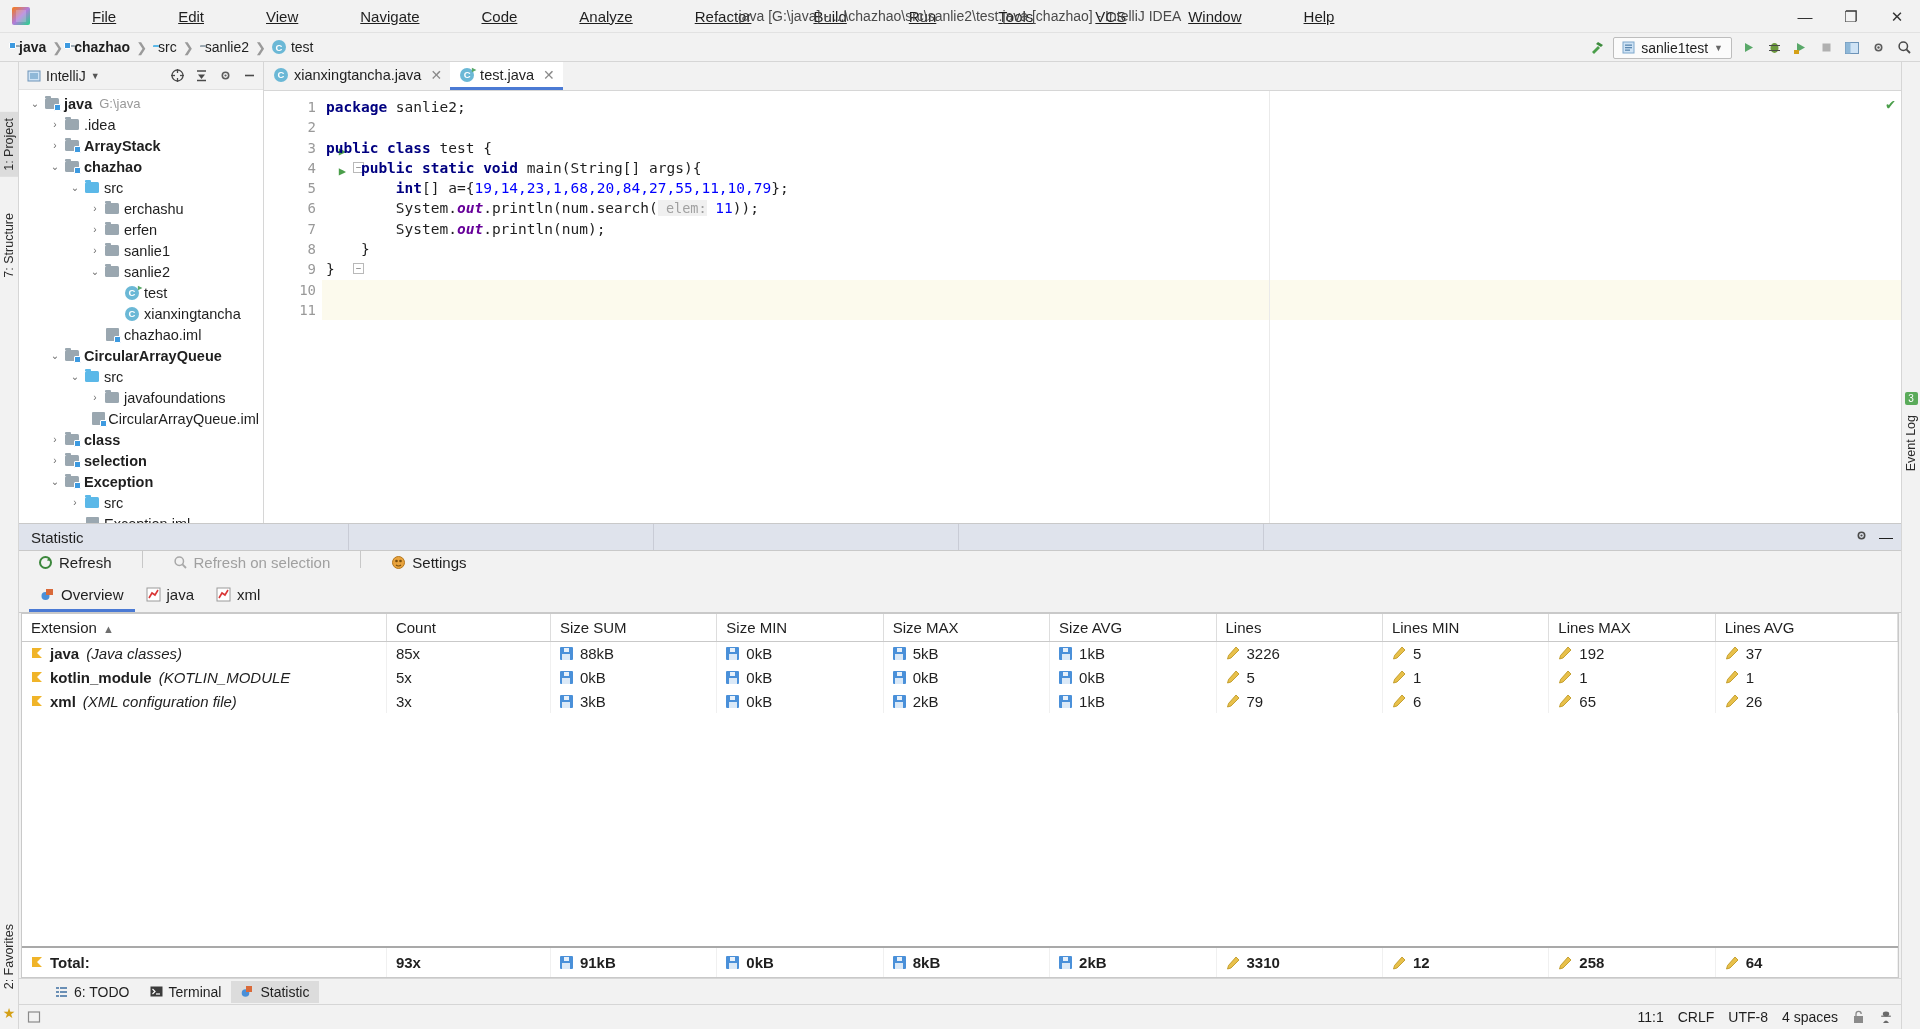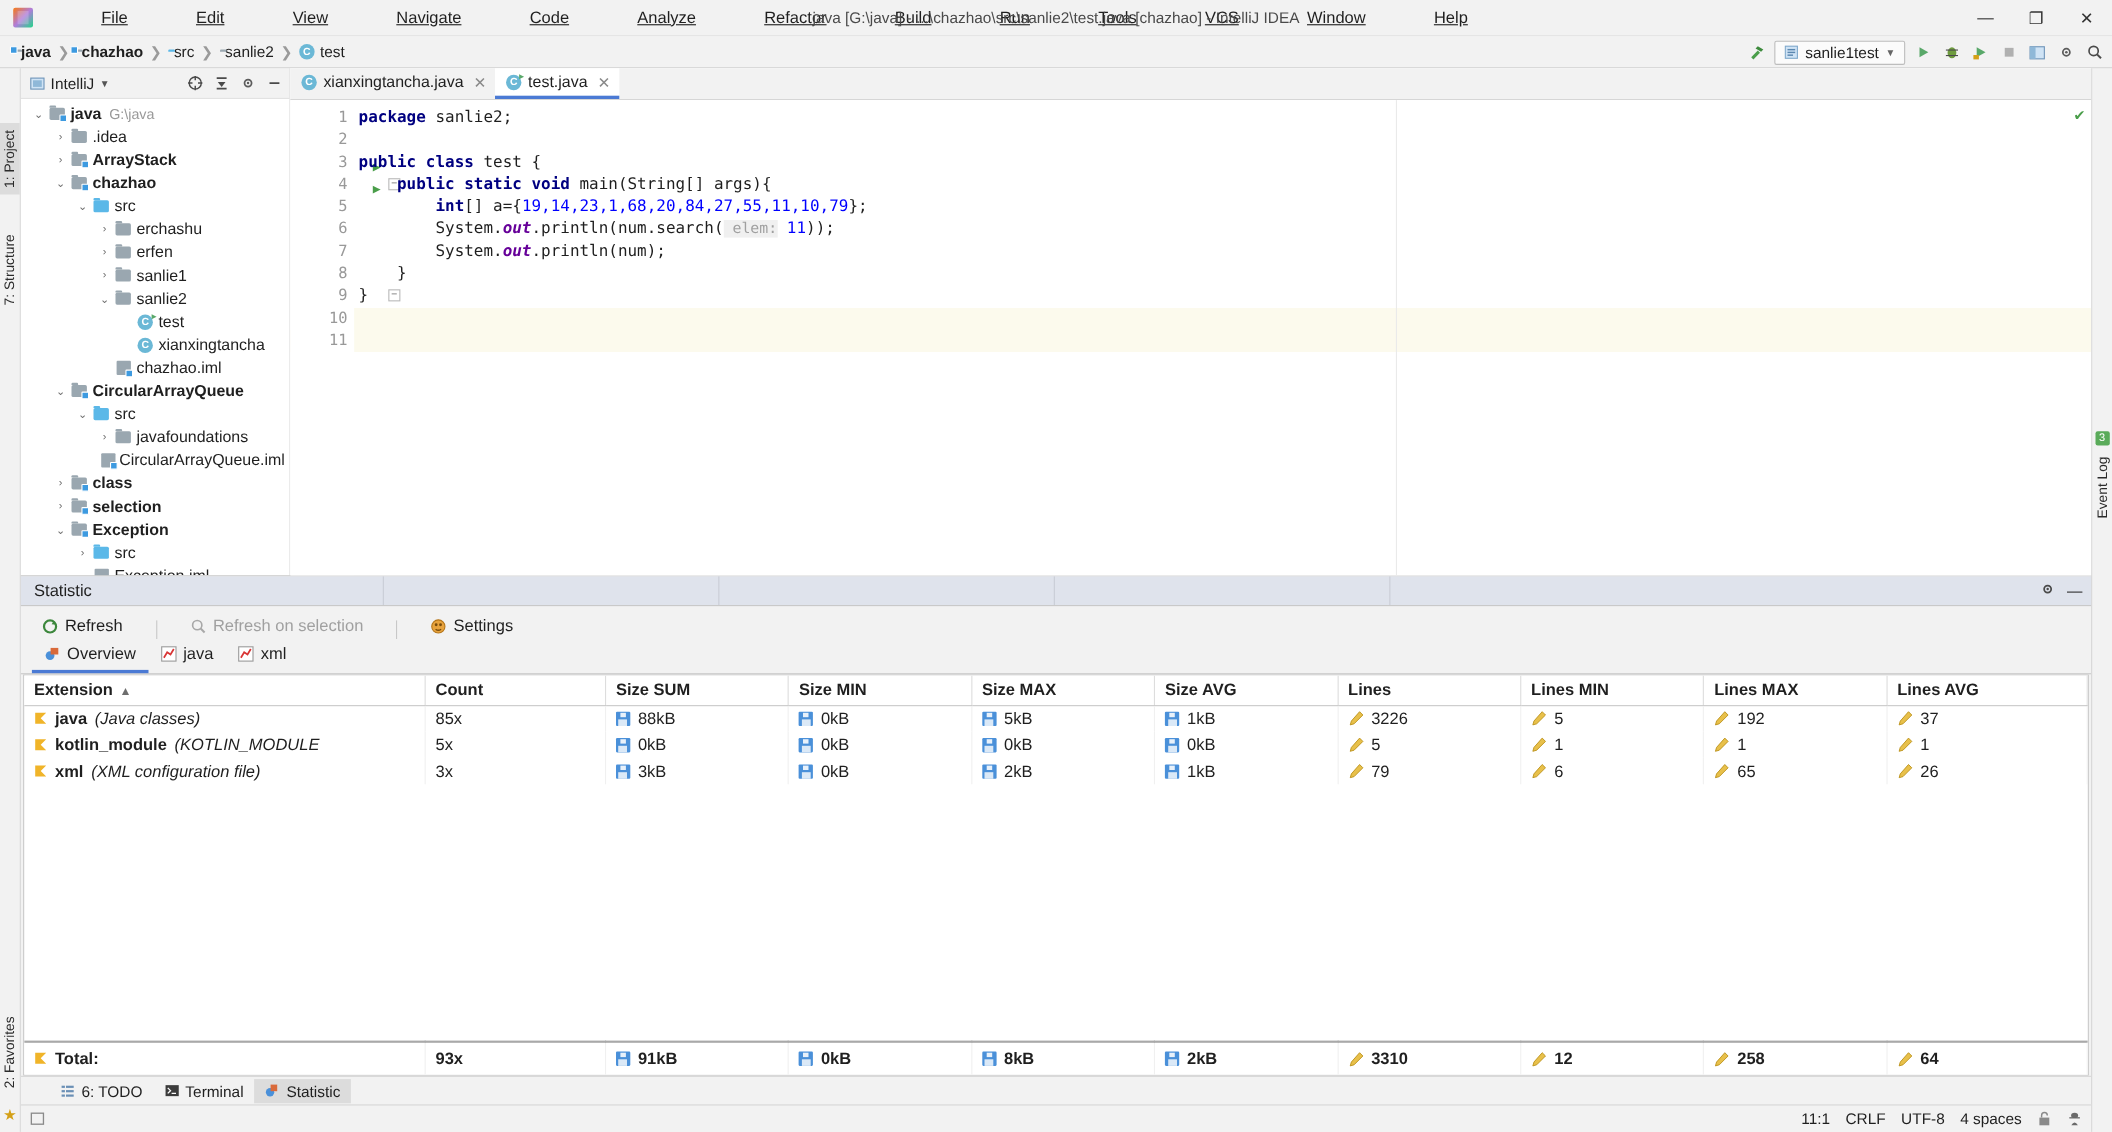--- a/index.html
+++ b/index.html
@@ -94,34 +94,34 @@
 
   
   .toolwin { flex:1 1 auto; display:flex; flex-direction:column; background:#f2f2f2; min-height:0;
              border-top:1px solid #c9c9c9;}
   .tw-header { height:27px; background:#dfe3ec; display:flex; align-items:center; position:relative;
                border-bottom:1px solid #c9c9c9; }
   .tw-title { padding-left:12px; font-size:15px; }
   .tw-divs { position:absolute; inset:0; display:flex; pointer-events:none;}
   .tw-divs span { border-right:1px solid #c9ccd6; }
   .tw-actions { position:absolute; right:8px; display:flex; gap:10px; align-items:center;}
-  .tw-toolbar { height:30px; background:#f2f2f2; display:flex; align-items:flex-end; padding-left:10px; gap:16px;}
+  .tw-toolbar { height:30px; background:#f2f2f2; display:flex; align-items:flex-start; padding-left:10px; gap:16px;}
   .tbtn { display:flex; align-items:center; gap:6px; padding:3px 9px; font-size:15px;}
   .tbtn.disabled { color:#a0a0a0; }
   .tsep { width:1px; height:17px; background:#c8c8c8; margin:0 5px;}
   .tw-tabs { height:32px; background:#f2f2f2; display:flex; align-items:center; padding-left:10px;
              border-bottom:1px solid #c9c9c9;}
   .sttab { display:flex; align-items:center; gap:6px; padding:4px 11px 6px; font-size:15px;
            border-bottom:3px solid transparent; }
   .sttab.active { border-bottom:3px solid #4b7ad4; }
 
   .table-wrap { flex:1; background:#fff; display:flex; flex-direction:column; min-height:0; overflow:hidden;
                 border:1px solid #c9c9c9; margin:0 2px 0 2px;}
   table.stat { width:100%; border-collapse:collapse; table-layout:fixed; font-size:15px;}
-  table.stat th { text-align:left; font-weight:bold; height:27px; padding:0 9px;
+  table.stat th { text-align:left; font-weight:normal; height:27px; padding:0 9px;
                   border-right:1px solid #ddd; border-bottom:1px solid #c9c9c9; background:#fff;}
   table.stat td { height:24px; padding:0 9px; border-right:1px solid #f0f0f0; }
   .cellflex { display:flex; align-items:center; gap:7px;}
   .extname { font-weight:bold; }
   .extdesc { font-style:italic; color:#1f1f1f; }
   .sortarrow { color:#6e6e6e; font-size:11px; margin-left:6px;}
   .total-row { border-top:2px solid #a9a9a9; background:#fff; font-weight:bold; height:30px;}
   .total-row td { height:30px; }
 
   .bottom-tabs { height:26px; background:#f2f2f2; display:flex; align-items:center; padding-left:26px; gap:0;

